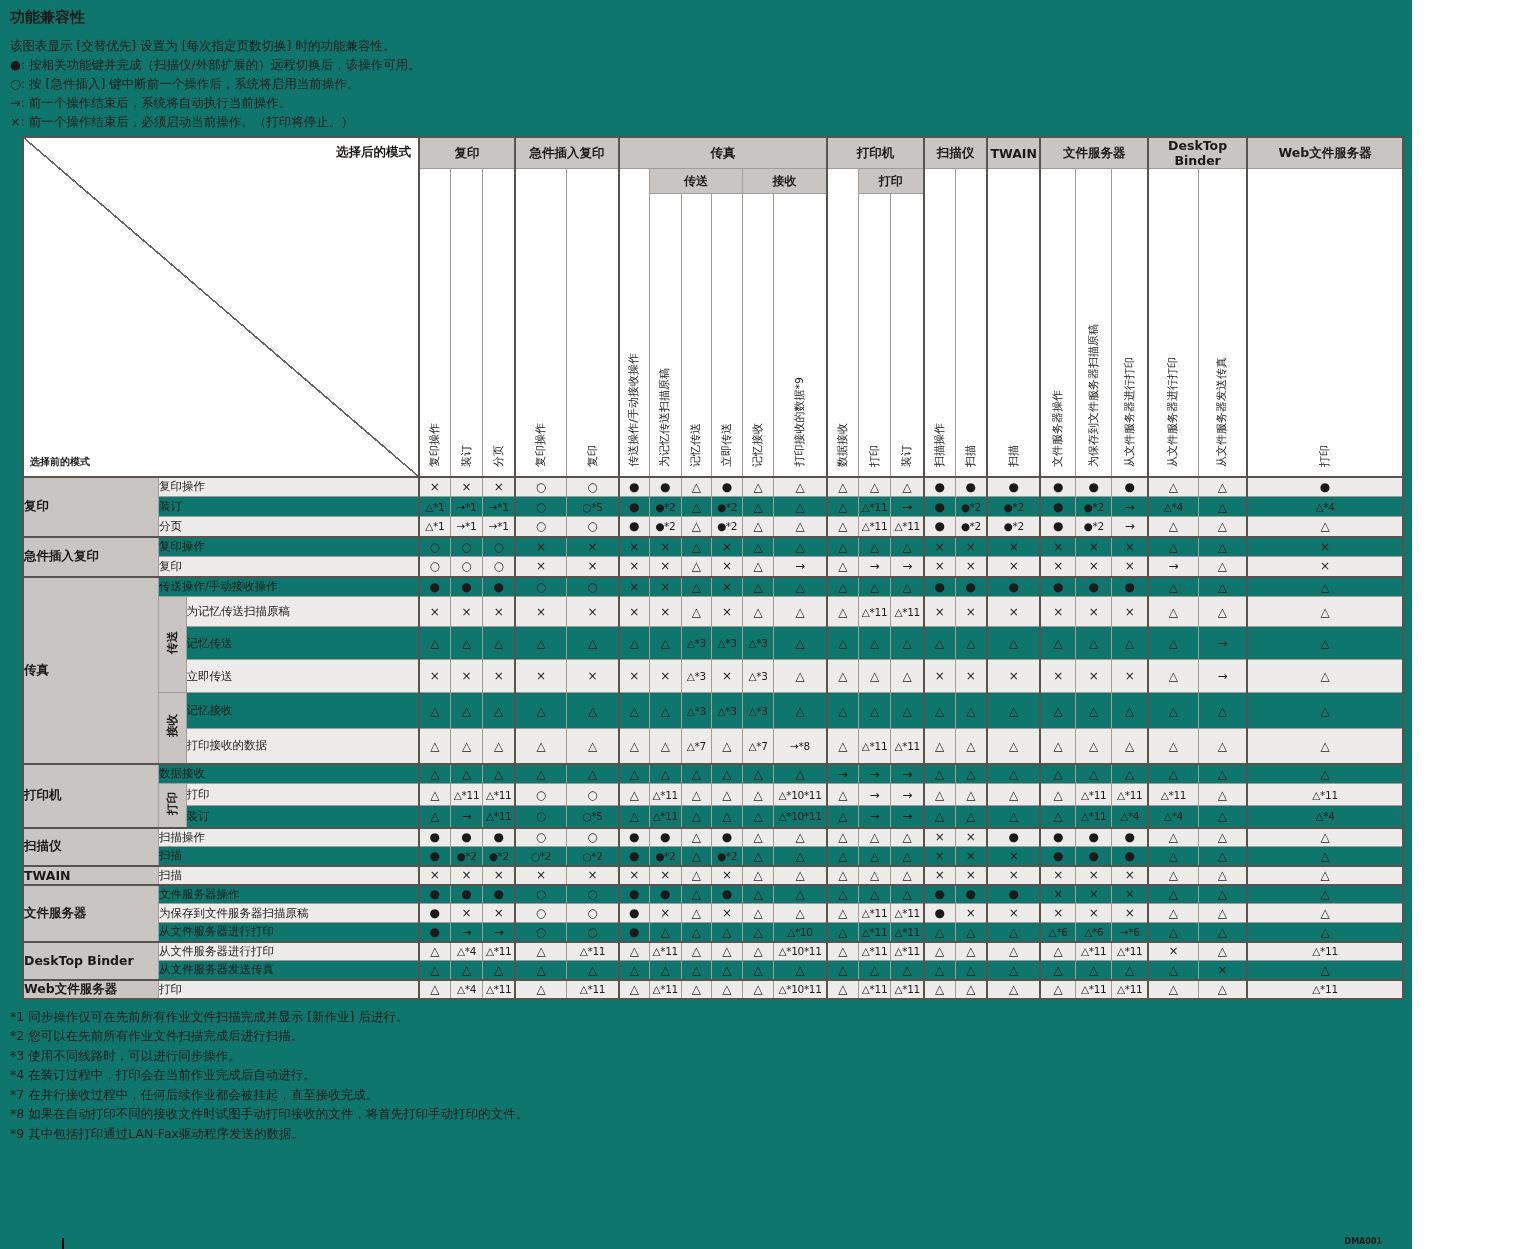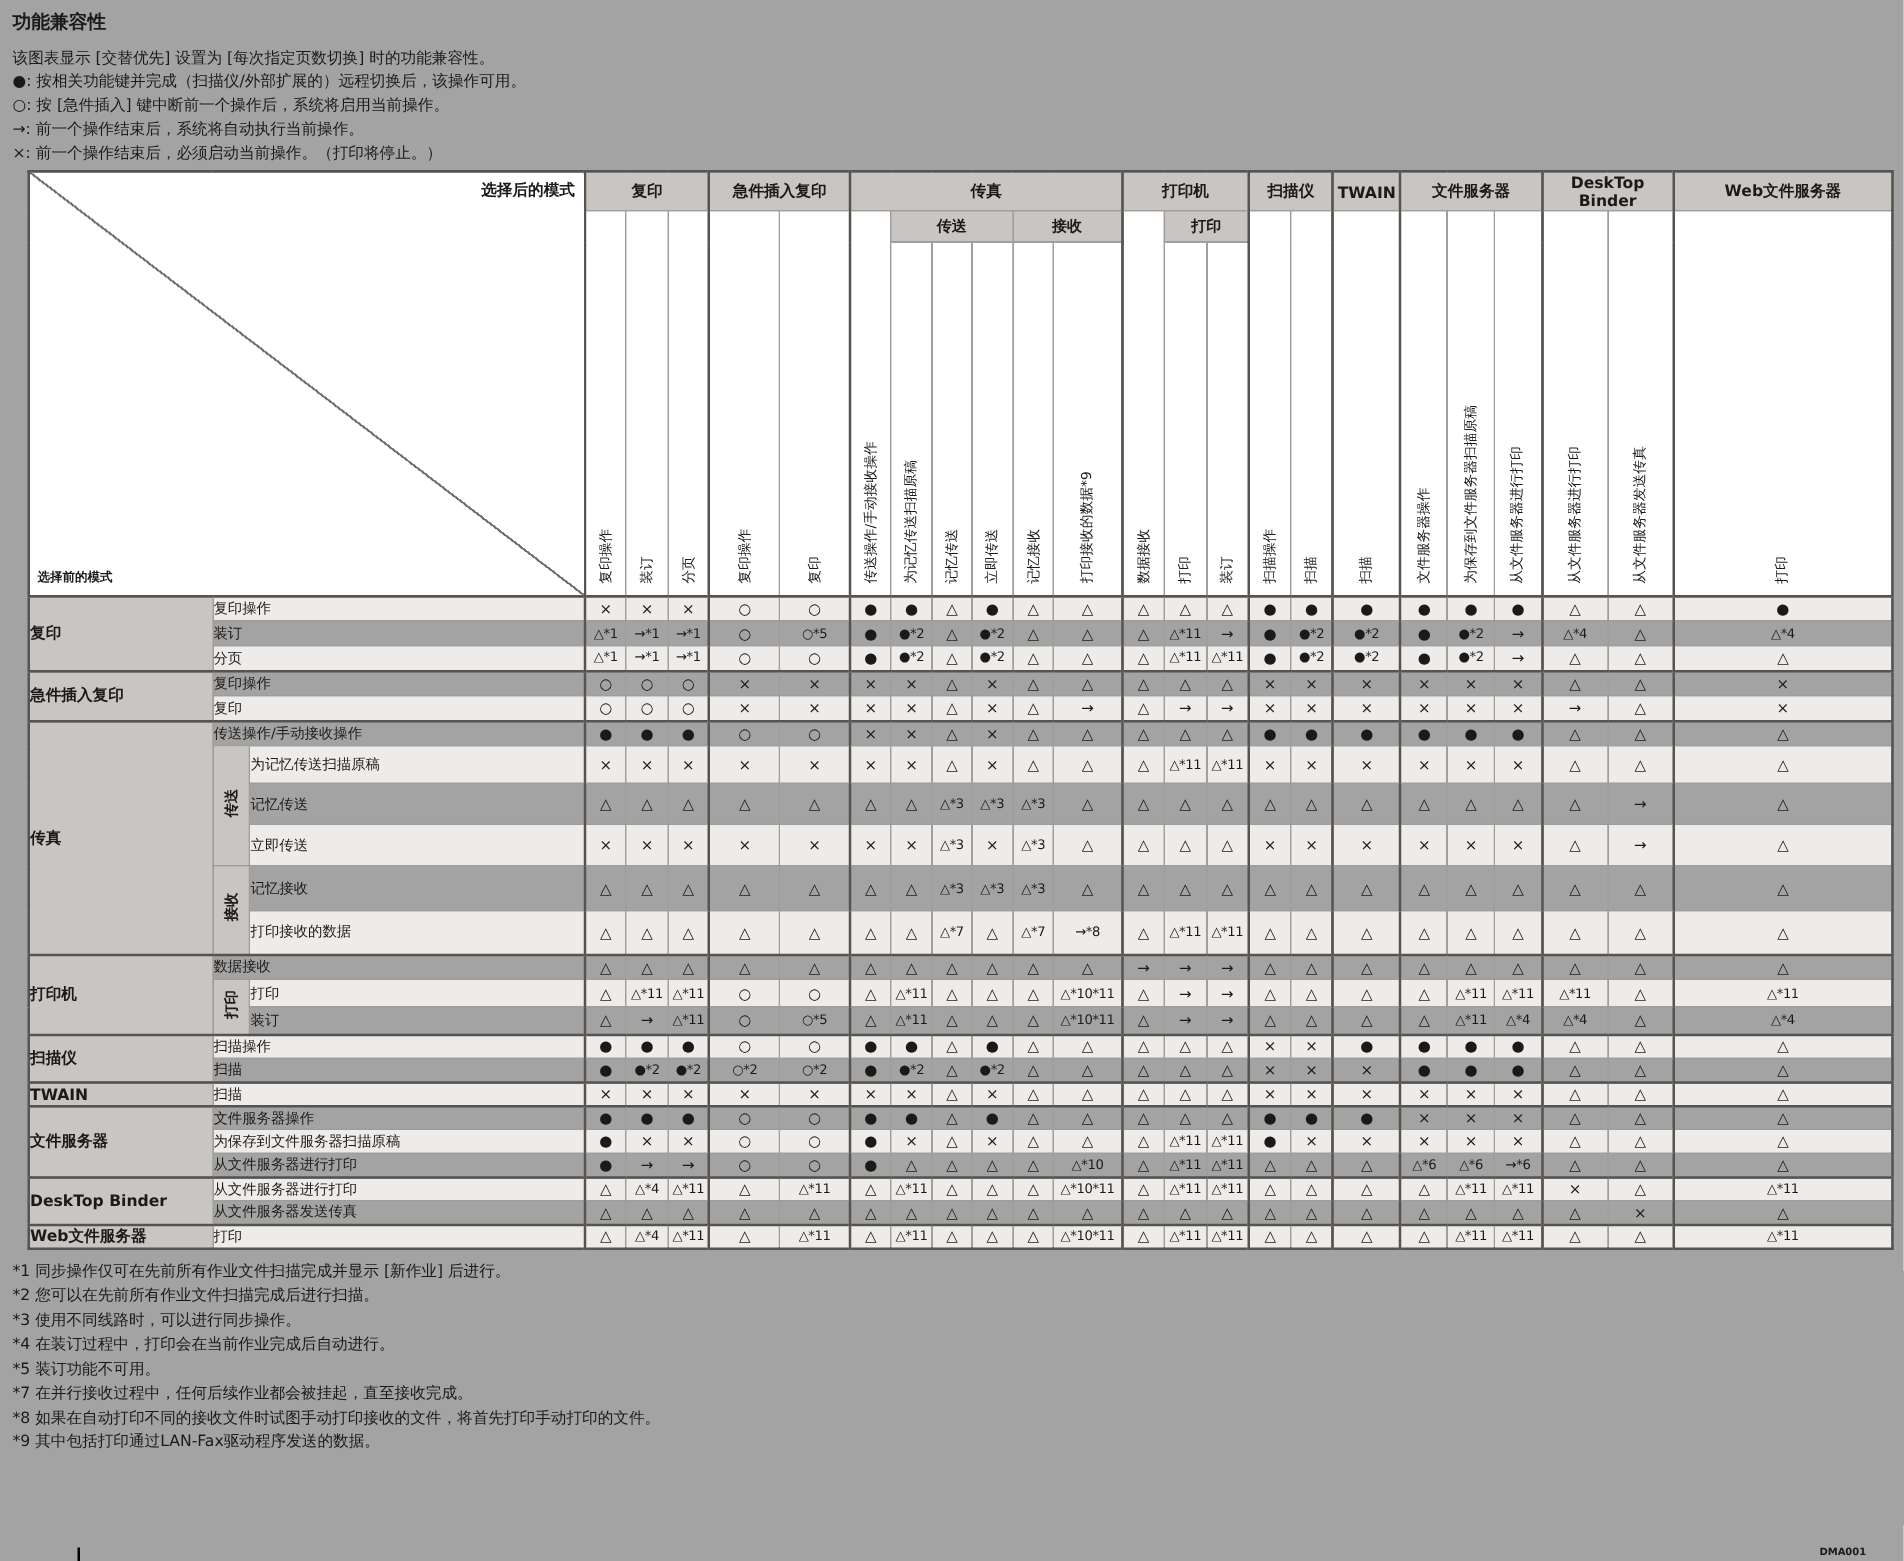--- a/index.html
+++ b/index.html
@@ -1,17 +1,17 @@
 <!DOCTYPE html>
 <html><head>
 <meta charset="utf-8">
 <style>
   html,body { margin:0; padding:0; background:#fff; }
   body { font-family:"DejaVu Sans","Liberation Sans",sans-serif; color:#1c1a18; }
-  .page { position:relative; width:1523px; height:1249px; background:#a3a3a3; box-sizing:border-box; padding:8px 8px 0 10px; overflow:hidden; }
+  .page { position:relative; width:1412px; height:1249px; background:#0f766e; box-sizing:border-box; padding:8px 8px 0 10px; overflow:hidden; }
   .title { font-size:15px; font-weight:bold; margin:0 0 9px 0; }
   .intro { font-size:12.5px; margin:0; line-height:19px; }
   .legend { list-style:none; margin:0; padding:0; font-size:12.5px; }
   .legend li { line-height:19px; }
 
   table.matrix { border-collapse:collapse; table-layout:fixed; margin-top:5px; border:2px solid #57534f;margin-left:12px; }
   table.matrix td, table.matrix th { border:1px solid #a09d99; padding:0; overflow:hidden; }
 
   .corner { position:relative; background-color:#fff;
     background-image:linear-gradient(to bottom left, transparent calc(50% - 0.8px), #6b6762 calc(50% - 0.8px), #6b6762 calc(50% + 0.8px), transparent calc(50% + 0.8px)); }
@@ -740,21 +740,20 @@
           <td class="cell fn bl bt">△*11</td>
         </tr>
       </tbody>
     </table>
 
   <div class="footnotes" id="footnotes">
       <div>*1 同步操作仅可在先前所有作业文件扫描完成并显示 [新作业] 后进行。</div>
       <div>*2 您可以在先前所有作业文件扫描完成后进行扫描。</div>
       <div>*3 使用不同线路时，可以进行同步操作。</div>
       <div>*4 在装订过程中，打印会在当前作业完成后自动进行。</div>
-      <div>*5 装订功能不可用。</div>
       <div>*7 在并行接收过程中，任何后续作业都会被挂起，直至接收完成。</div>
       <div>*8 如果在自动打印不同的接收文件时试图手动打印接收的文件，将首先打印手动打印的文件。</div>
       <div>*9 其中包括打印通过LAN-Fax驱动程序发送的数据。</div>
     </div>
 
   <span class="watermark">DMA001</span>
   <div class="page-tick"></div>
 </div>
 
 </body></html>

